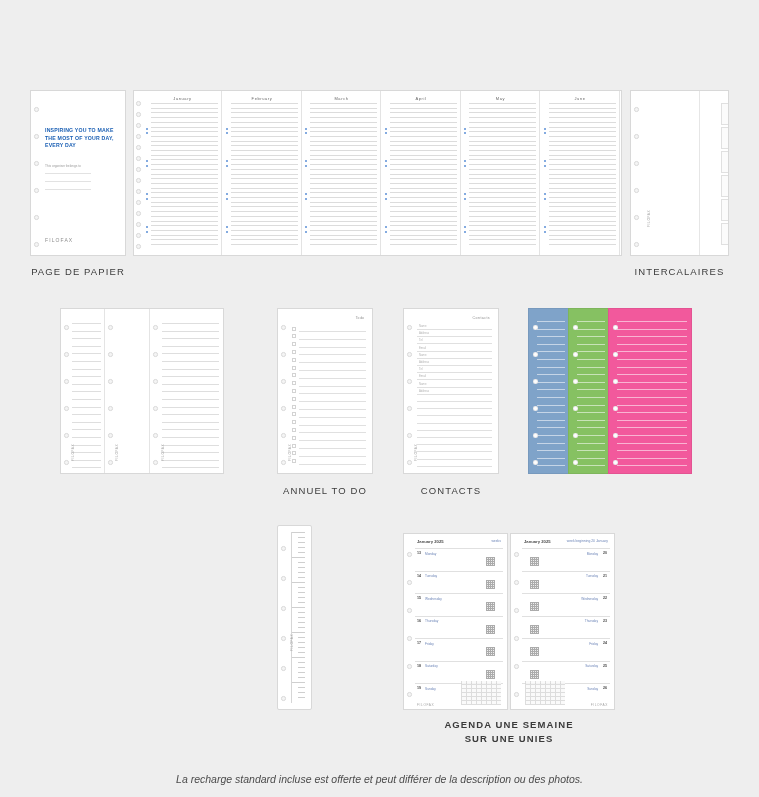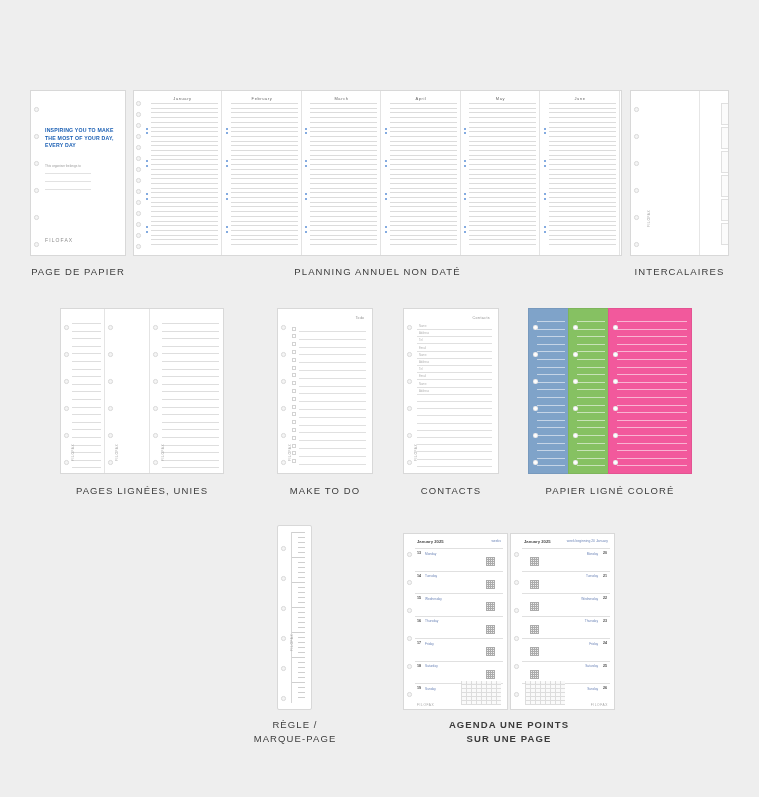--- a/index.html
+++ b/index.html
@@ -671,21 +671,20 @@
             <i style="top: 69.4px;"></i>
             <i style="top: 74.1px;"></i>
             <i style="top: 102.3px;"></i>
             <i style="top: 107px;"></i>
             <i style="top: 135.2px;"></i>
             <i style="top: 139.9px;"></i>
           </div>
         </div>
       </div>
   </div>
-  <div class="caption" style="left:133px; top:265px; width:489px;">PLANNING ANNUEL NON DATÉ</div>
 
   <div class="sheet" id="intercalaires">
     <div class="holes" id="holes-int">
         <i style="top: 16px;"></i>
         <i style="top: 43px;"></i>
         <i style="top: 70px;"></i>
         <i style="top: 97px;"></i>
         <i style="top: 124px;"></i>
         <i style="top: 151px;"></i>
       </div>
@@ -775,21 +774,20 @@
           <i style="top: 128px;"></i>
           <i style="top: 135.6px;"></i>
           <i style="top: 143.2px;"></i>
           <i style="top: 150.8px;"></i>
           <i style="top: 158.4px;"></i>
         </div>
       <div class="vlabel" style="left:15px; bottom:12px;">FILOFAX</div>
     </div>
   </div>
   <div class="caption" style="left:40px; top:484px; width:204px;">
-    <div>PAGES LIGNÉES, UNIES</div>
   </div>
 
   <div class="sheet" id="listeToDo">
     <div class="holes" id="holes-todo">
         <i style="top: 16px;"></i>
         <i style="top: 43px;"></i>
         <i style="top: 70px;"></i>
         <i style="top: 97px;"></i>
         <i style="top: 124px;"></i>
         <i style="top: 151px;"></i>
@@ -828,21 +826,21 @@
         <div class="cbox" style="top: 126.7px;"></div>
         <div style="position: absolute; left: 21px; right: 6px; height: 1px; background: rgb(224, 224, 224); top: 139px;"></div>
         <div class="cbox" style="top: 134.5px;"></div>
         <div style="position: absolute; left: 21px; right: 6px; height: 1px; background: rgb(224, 224, 224); top: 146.8px;"></div>
         <div class="cbox" style="top: 142.3px;"></div>
         <div style="position: absolute; left: 21px; right: 6px; height: 1px; background: rgb(224, 224, 224); top: 154.6px;"></div>
         <div class="cbox" style="top: 150.1px;"></div>
       </div>
     <div class="vlabel" style="left:14px; bottom:12px;">FILOFAX</div>
   </div>
-  <div class="caption" style="left:267px; top:484px; width:116px;">MAKE TO DO</div>
+  <div class="caption" style="left:267px; top:484px; width:116px;">ANNUEL TO DO</div>
 
   <div class="sheet" id="contacts">
     <div class="holes" id="holes-ct">
         <i style="top: 16px;"></i>
         <i style="top: 43px;"></i>
         <i style="top: 70px;"></i>
         <i style="top: 97px;"></i>
         <i style="top: 124px;"></i>
         <i style="top: 151px;"></i>
       </div>
@@ -974,21 +972,20 @@
         <div class="cs-holes">
           <i style="top: 16px;"></i>
           <i style="top: 43px;"></i>
           <i style="top: 70px;"></i>
           <i style="top: 97px;"></i>
           <i style="top: 124px;"></i>
           <i style="top: 151px;"></i>
         </div>
       </div>
     </div>
-  <div class="caption" style="left:520px; top:484px; width:180px;">PAPIER LIGNÉ COLORÉ</div>
 
   <div class="sheet" id="regle">
     <div class="holes" id="holes-regle">
         <i style="top: 20px;"></i>
         <i style="top: 50px;"></i>
         <i style="top: 80px;"></i>
         <i style="top: 110px;"></i>
         <i style="top: 140px;"></i>
         <i style="top: 170px;"></i>
       </div>
@@ -1023,24 +1020,20 @@
         <i style="top: 135px; width: 7px;"></i>
         <i style="top: 140px; width: 7px;"></i>
         <i style="top: 145px; width: 7px;"></i>
         <i style="top: 150px; width: 13px;"></i>
         <i style="top: 155px; width: 7px;"></i>
         <i style="top: 160px; width: 7px;"></i>
         <i style="top: 165px; width: 7px;"></i>
       </div>
     <div class="vlabel" style="left:16px; bottom:58px;">FILOFAX</div>
   </div>
-  <div class="caption" style="left:236px; top:718px; width:118px;">
-    <div>RÈGLE /</div>
-    <div>MARQUE-PAGE</div>
-  </div>
 
   <div class="sheet" id="agendaLeft">
     <div class="holes" id="holes-agl">
         <i style="top: 18px;"></i>
         <i style="top: 46px;"></i>
         <i style="top: 74px;"></i>
         <i style="top: 102px;"></i>
         <i style="top: 130px;"></i>
         <i style="top: 158px;"></i>
       </div>
@@ -1131,18 +1124,19 @@
         <div class="ag-row" style="top: 149px;">
           <div class="ag-daynum-r">26</div>
           <div class="ag-dayname-r" style="right: 12px;">Sunday</div>
         </div>
       </div>
     <div class="mini-cal" style="left:14px;"></div>
     <div class="ag-brand" style="left:auto; right:6px;">FILOFAX</div>
   </div>
 
   <div class="caption" style="left:400px; top:718px; width:218px;">
-    <div style="font-weight:bold;">AGENDA UNE POINTS</div>
-    <div style="font-weight:bold;">SUR UNE PAGE</div>
+    <div style="font-weight:bold;">AGENDA UNE SEMAINE</div>
+    <div style="font-weight:bold;">SUR UNE UNIES</div>
   </div>
 
+  <div class="footnote">La recharge standard incluse est offerte et peut différer de la description ou des photos.</div>
 
 </div>
 
 </body></html>

